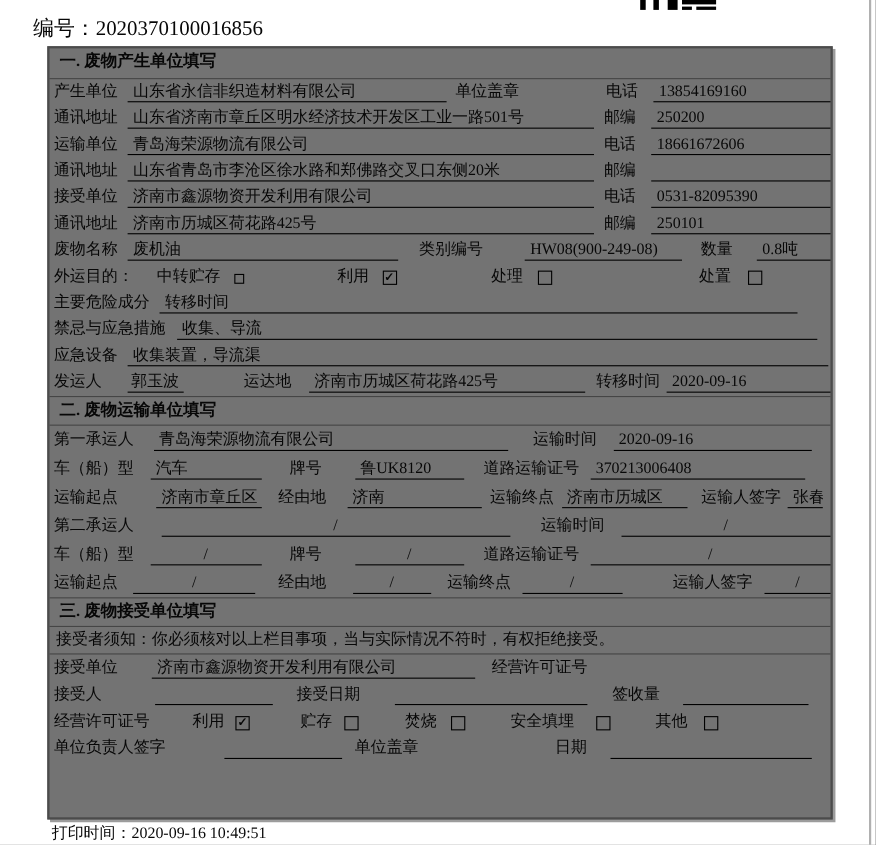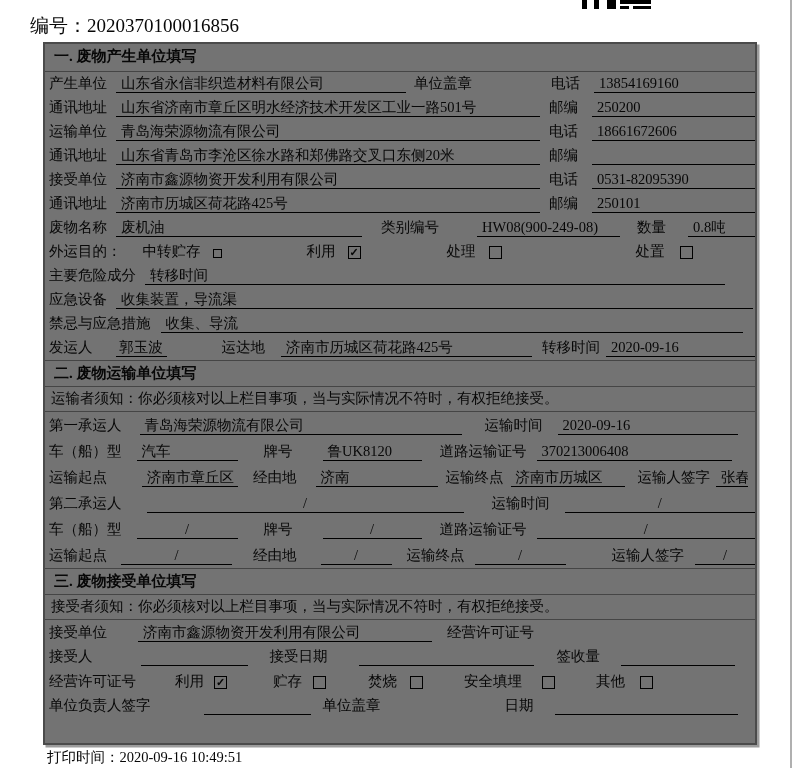--- a/index.html
+++ b/index.html
@@ -125,40 +125,39 @@
       <span class="lbl" style="margin-left:134px">处置</span>
       <span class="ckbox" style="margin-left:15px"></span>
     </div>
 
     <div class="frow s1r">
       <span class="lbl">主要危险成分</span>
       <span class="val grow" style="margin-left:9px;margin-right:30px">转移时间</span>
     </div>
 
     <div class="frow s1r">
+      <span class="lbl">禁忌与应急措施</span>
+      <span class="val grow" style="margin-left:10px;margin-right:12px">收集、导流</span>
+    </div>
+
+    <div class="frow s1r">
       <span class="lbl">应急设备</span>
       <span class="val grow" style="margin-left:9px;margin-right:2px">收集装置，导流渠</span>
-    </div>
-
-    <div class="frow s1r">
-      <span class="lbl">禁忌与应急措施</span>
-      <span class="val grow" style="margin-left:10px;margin-right:12px">收集、导流</span>
     </div>
 
     <div class="frow s1r">
       <span class="lbl">发运人</span>
       <span class="val ctr" style="margin-left:23px;width:51px">郭玉波</span>
       <span class="lbl" style="margin-left:55px">运达地</span>
       <span class="val" style="margin-left:16px;width:251px">济南市历城区荷花路425号</span>
       <span class="lbl" style="margin-left:10px">转移时间</span>
       <span class="val grow" style="margin-left:6px">2020-09-16</span>
     </div>
 
     <div class="sec-header mid">二. 废物运输单位填写</div>
-    <div class="notice">运输者须知：你必须核对以上栏目事项，当与实际情况不符时，有权拒绝接受。</div>
 
     <div class="frow s2r">
       <span class="lbl">第一承运人</span>
       <span class="val" style="margin-left:18px;width:322px">青岛海荣源物流有限公司</span>
       <span class="lbl" style="margin-left:23px">运输时间</span>
       <span class="val grow" style="margin-left:15px;margin-right:17px">2020-09-16</span>
     </div>
 
     <div class="frow s2r">
       <span class="lbl">车（船）型</span>

